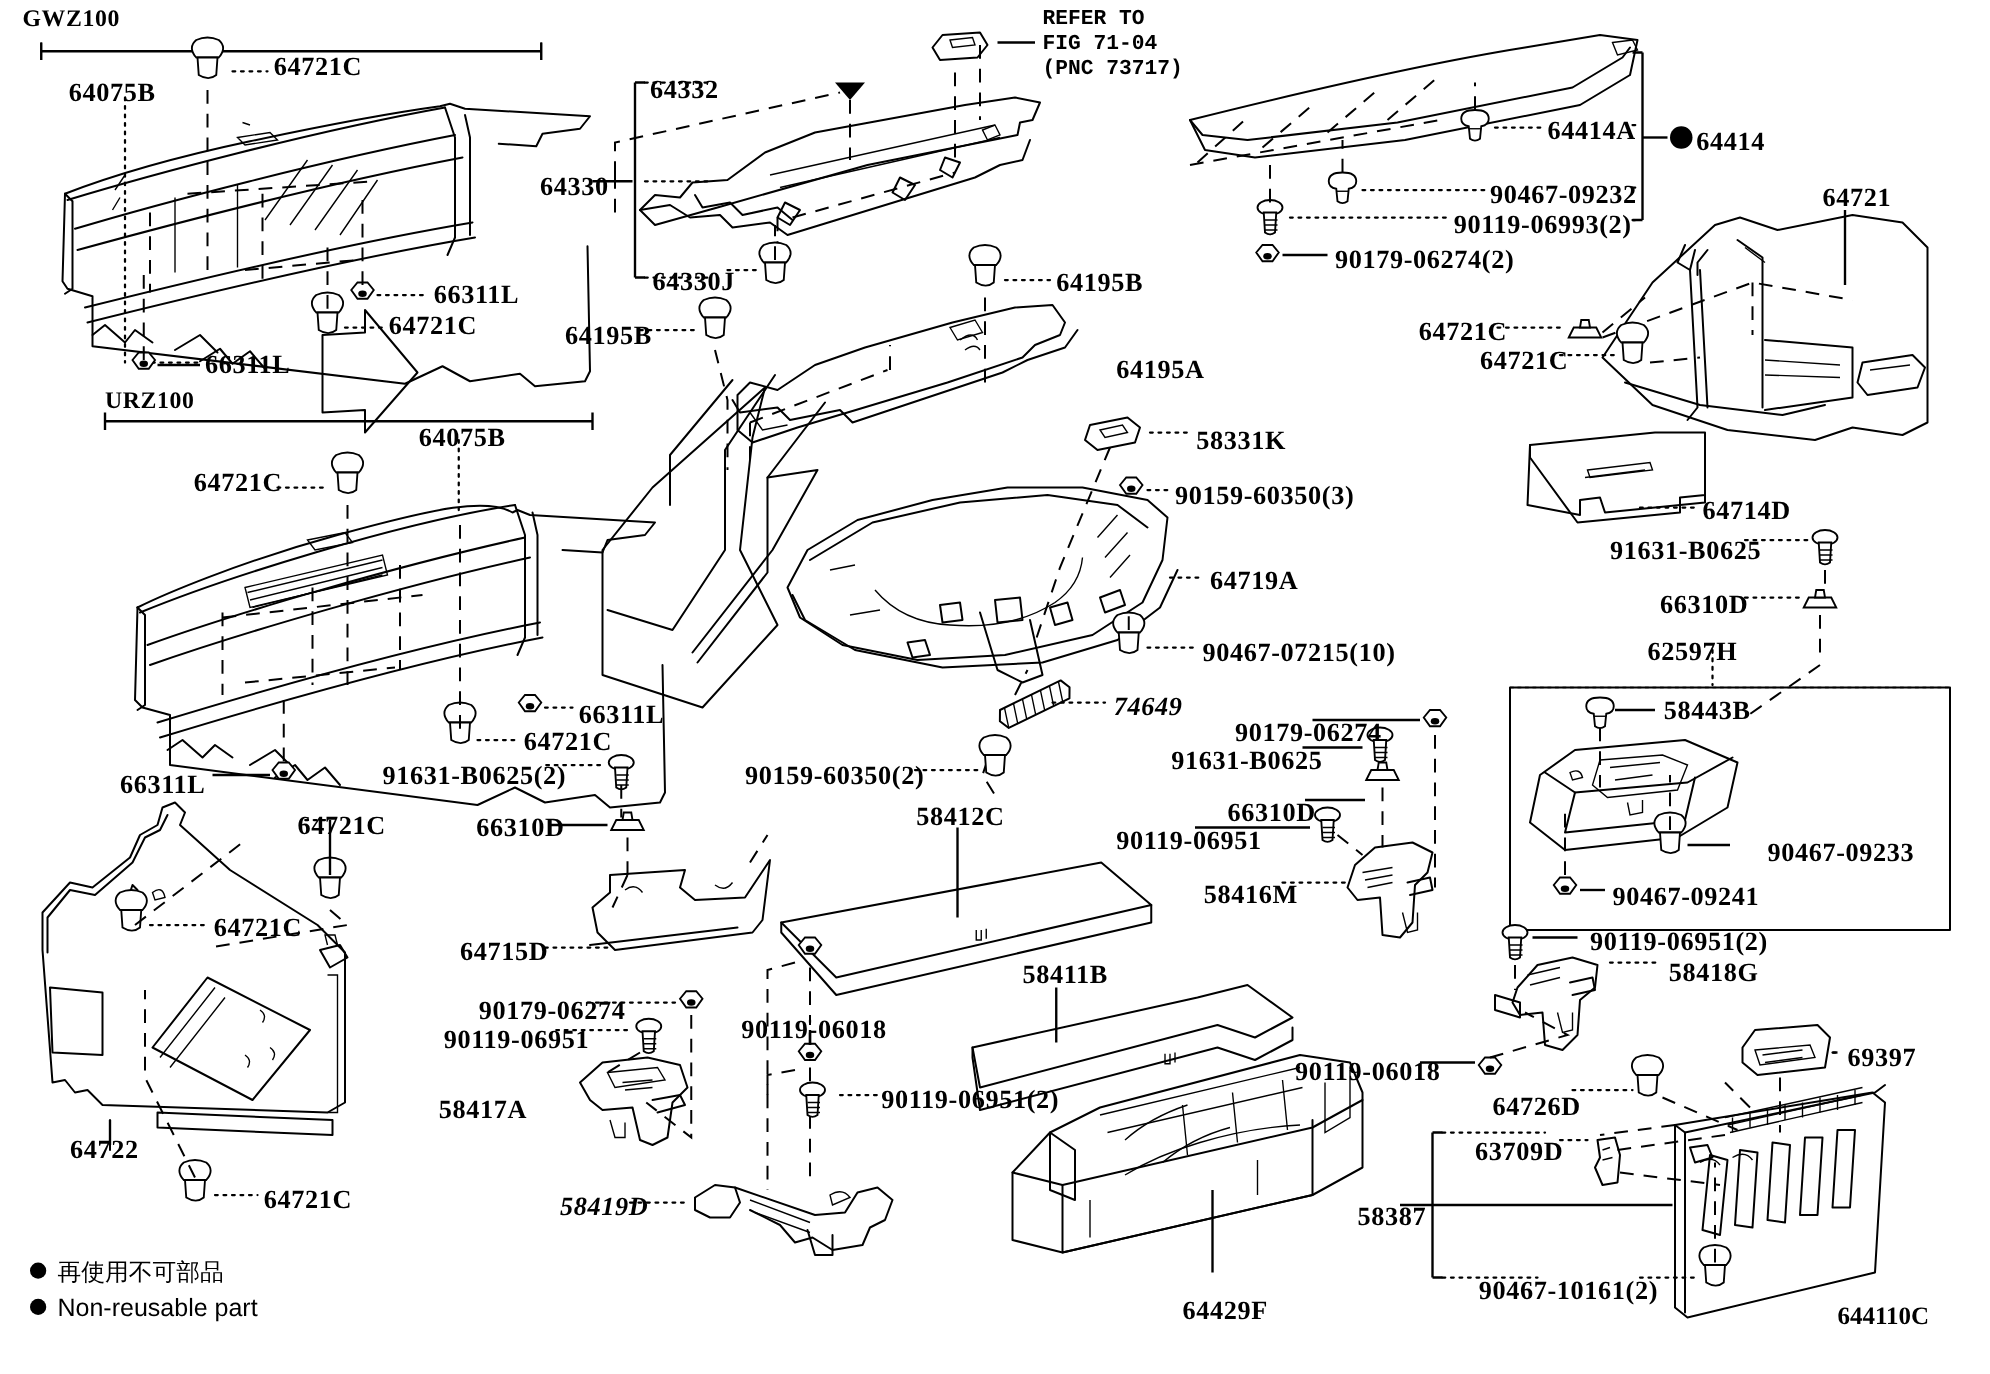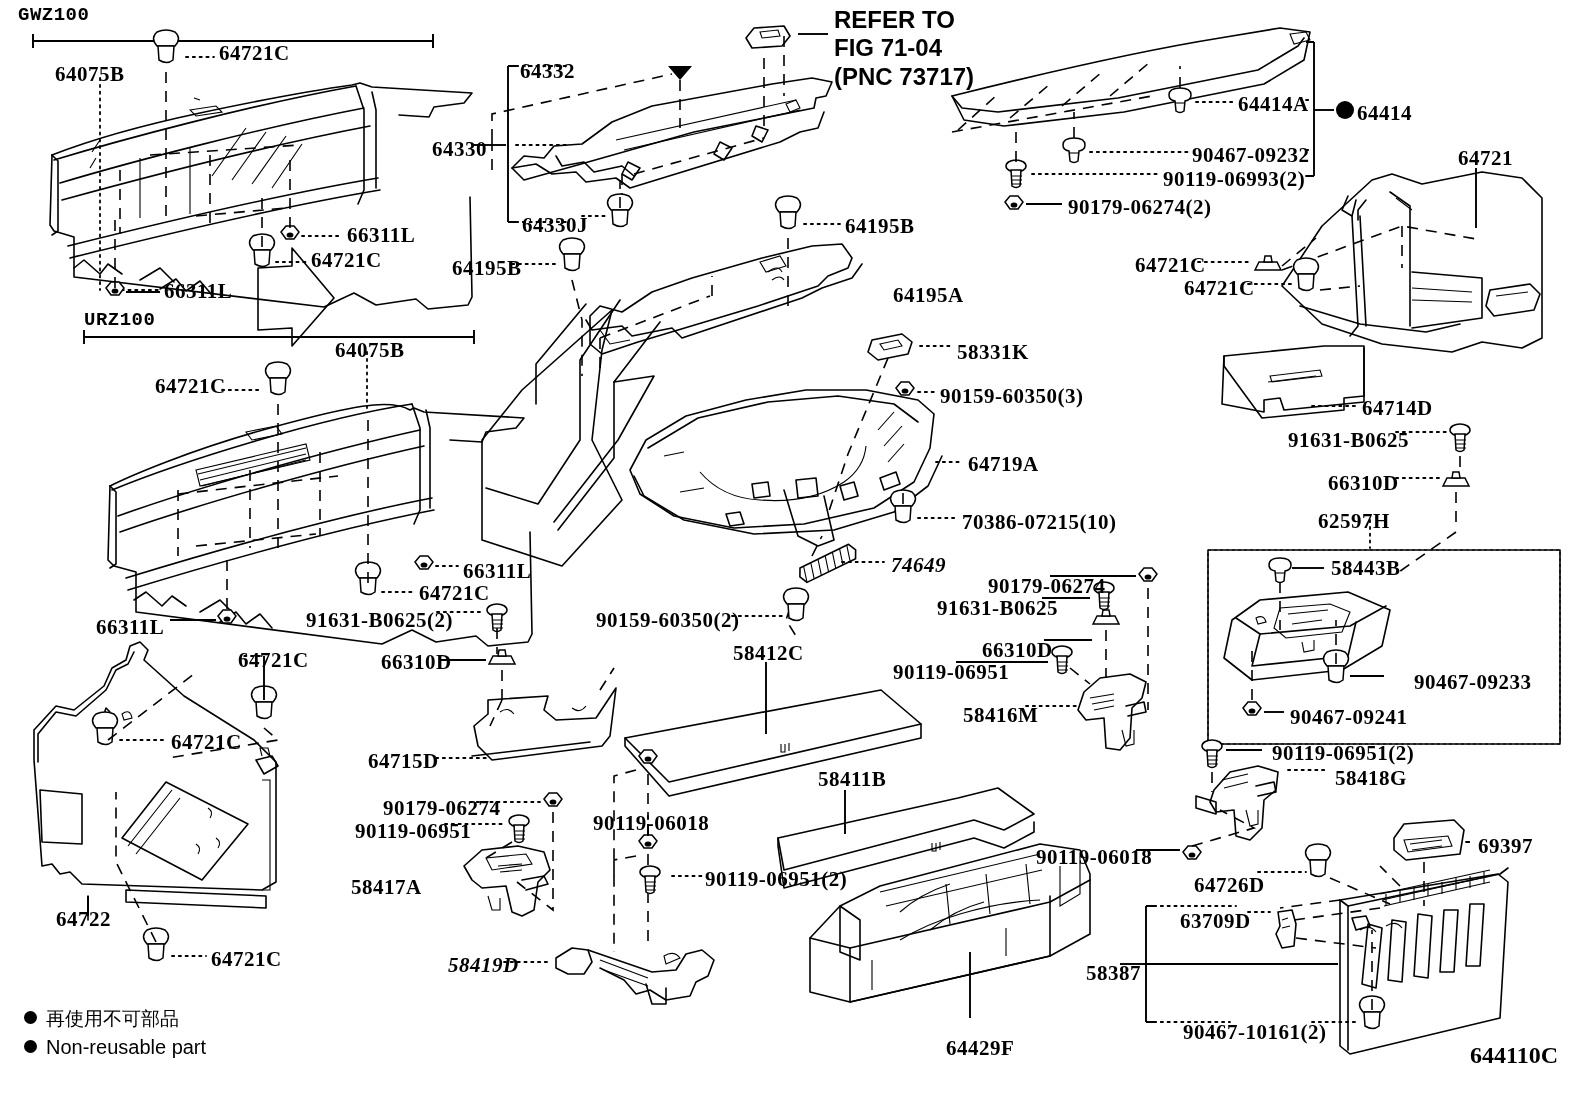--- a/index.html
+++ b/index.html
@@ -17,30 +17,30 @@
     font-family:"Liberation Serif", serif;
     font-weight:bold;
     font-size:21px;
     letter-spacing:0.5px;
     white-space:nowrap;
     color:#000;
     line-height:1;
   }
   .grp{
     position:absolute;
-    font-family:Liberation Mono, monospace;
+    font-family:Liberation Serif, serif;
     font-weight:bold;
     font-size:19px;
     white-space:nowrap;
   }
   .refer{
     position:absolute;
-    font-family:Liberation Sans, sans-serif;
+    font-family:Liberation Mono, monospace;
     font-weight:bold;
-    font-size:24px;
+    font-size:17px;
     line-height:1.18;
     white-space:nowrap;
   }
   .legend{
     position:absolute;
     font-family:"Liberation Sans", sans-serif;
     font-weight:normal;
     font-size:20px;
     white-space:nowrap;
     line-height:1.45;
@@ -48,21 +48,21 @@
   .legend .dot{
     display:inline-block;
     width:13px;height:13px;border-radius:50%;
     background:#000;margin-right:9px;vertical-align:1px;
   }
   .legend .jp{font-family:"DejaVu Sans", sans-serif;font-size:19px;}
   .figid{
     position:absolute;
     font-family:"Liberation Serif", serif;
     font-weight:bold;
-    font-size:24px;
+    font-size:20px;
     white-space:nowrap;
   }
 </style>
 </head>
 <body>
 
 <div id="sheet">
 
   <svg id="art" viewBox="0 0 1592 1099" xmlns="http://www.w3.org/2000/svg">
     <defs>
@@ -656,21 +656,21 @@
       <div class="lbl" style="left: 448px; top: 955px; font-style: italic;">58419D</div>
       <div class="lbl" style="left: 520px; top: 61px;">64332</div>
       <div class="lbl" style="left: 432px; top: 139px;">64330</div>
       <div class="lbl" style="left: 522px; top: 215px;">64330J</div>
       <div class="lbl" style="left: 845px; top: 216px;">64195B</div>
       <div class="lbl" style="left: 452px; top: 258px;">64195B</div>
       <div class="lbl" style="left: 893px; top: 285px;">64195A</div>
       <div class="lbl" style="left: 957px; top: 342px;">58331K</div>
       <div class="lbl" style="left: 940px; top: 386px;">90159-60350(3)</div>
       <div class="lbl" style="left: 968px; top: 454px;">64719A</div>
-      <div class="lbl" style="left: 962px; top: 512px;">70386-07215(10)</div>
+      <div class="lbl" style="left: 962px; top: 512px;">90467-07215(10)</div>
       <div class="lbl" style="left: 891px; top: 555px; font-style: italic;">74649</div>
       <div class="lbl" style="left: 596px; top: 610px;">90159-60350(2)</div>
       <div class="lbl" style="left: 733px; top: 643px;">58412C</div>
       <div class="lbl" style="left: 818px; top: 769px;">58411B</div>
       <div class="lbl" style="left: 593px; top: 813px;">90119-06018</div>
       <div class="lbl" style="left: 705px; top: 869px;">90119-06951(2)</div>
       <div class="lbl" style="left: 946px; top: 1026px; margin-top: 12px;">64429F</div>
       <div class="lbl" style="left: 1238px; top: 94px;">64414A</div>
       <div class="lbl" style="left: 1357px; top: 103px;">64414</div>
       <div class="lbl" style="left: 1192px; top: 145px;">90467-09232</div>

